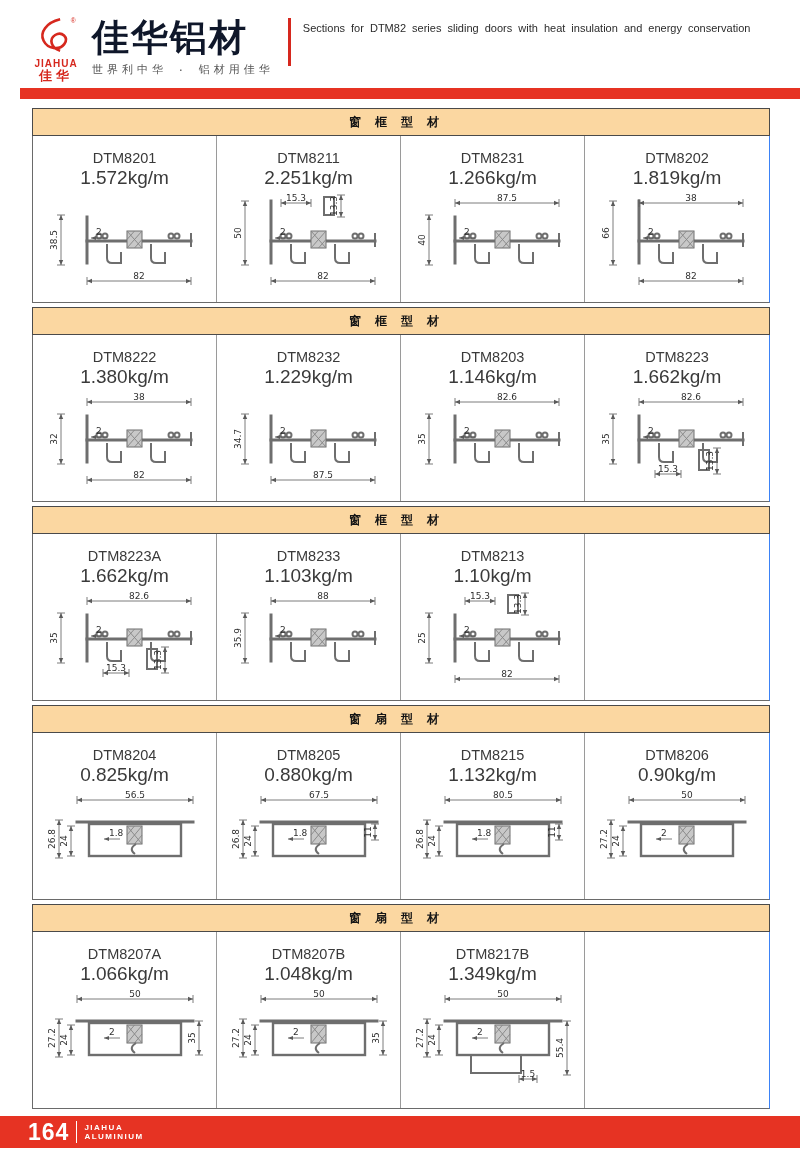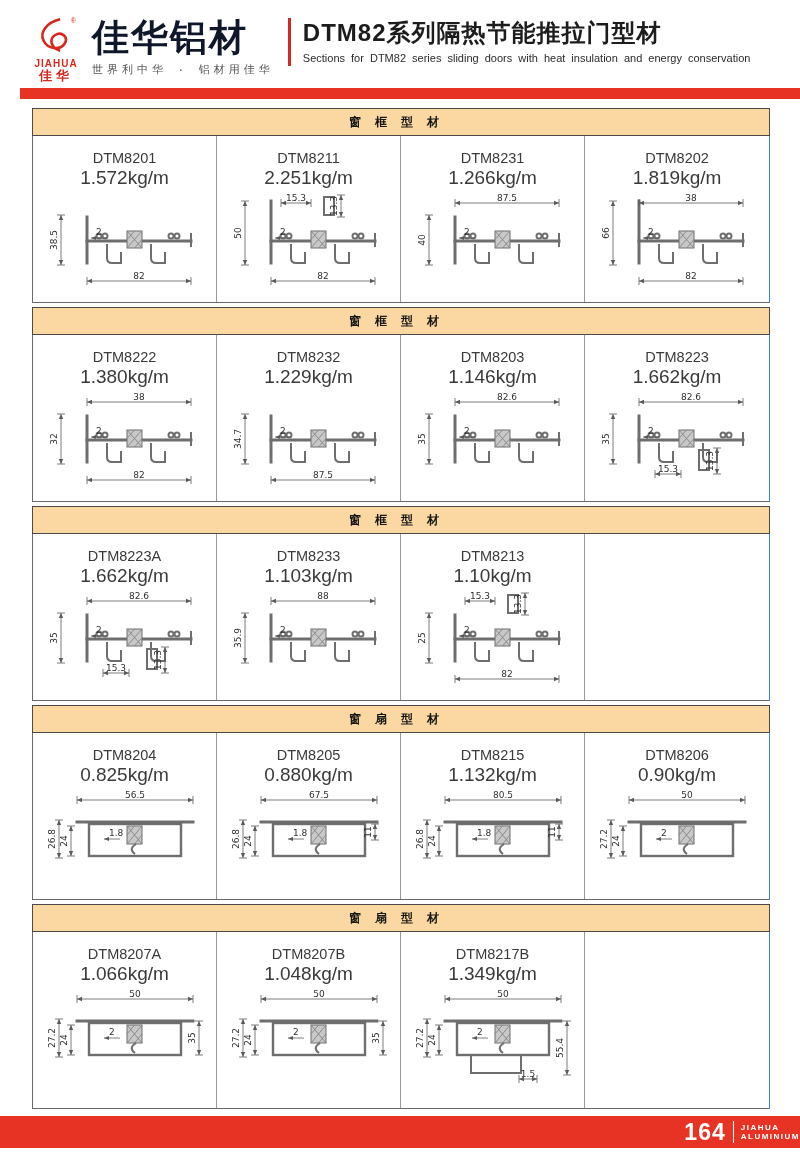--- a/index.html
+++ b/index.html
@@ -40,21 +40,21 @@
   .draw .ps{fill:none;stroke:#6e6e6e;stroke-width:2;}
   .draw .pr{fill:none;stroke:#6e6e6e;stroke-width:2.4;}
   .draw .dl{fill:none;stroke:#5a5a5a;stroke-width:0.8;}
   .draw .ar{fill:#5a5a5a;}
   .draw .dt{fill:#2f2f2f;font-size:9px;font-family:"DejaVu Sans",sans-serif;}
   .draw .hb{fill:#c8c8c8;stroke:#6e6e6e;stroke-width:1;}
   .draw .hl{fill:none;stroke:#858585;stroke-width:0.9;}
 
   
   .footer{position:absolute;left:0;top:1116px;width:800px;height:32px;background:#e63323;
-          display:flex;align-items:center;color:#fff;justify-content:flex-end;}
+          display:flex;align-items:center;color:#fff;}
   .page-num{font-size:23px;font-weight:bold;margin-left:28px;letter-spacing:1px;}
   .ftr-divider{width:1px;height:22px;background:#ffffff;margin:0 7px 0 7px;}
   .ftr-brand{font-size:8px;line-height:9px;letter-spacing:1.5px;font-weight:bold;}
   .ftr-note{flex:1;text-align:center;font-size:11.5px;font-weight:bold;letter-spacing:1.5px;padding:0 24px 0 10px;}
 </style>
 </head>
 <body>
 
 <div class="header">
   <div class="logo-col">
@@ -66,21 +66,20 @@
     </svg>
     <div class="logo-en">JIAHUA</div>
     <div class="logo-cn">佳华</div>
   </div>
   <div class="brand-col">
     <div class="brand">佳华铝材</div>
     <div class="slogan">世界利中华 · 铝材用佳华</div>
   </div>
   <div class="hdr-divider"></div>
   <div class="title-col">
-    <div class="title-cn">DTM82系列隔热节能推拉门型材</div>
     <div class="title-en">Sections for DTM82 series sliding doors with heat insulation and energy conservation</div>
   </div>
 </div>
 
 <div class="redbar" style="background: rgb(230, 51, 35);"></div>
 
 <div class="content" id="sections">
     <div class="section">
       <div class="sec-header" style="background: rgb(251, 215, 161);"><span>窗框型材</span></div>
       <div class="sec-row">

